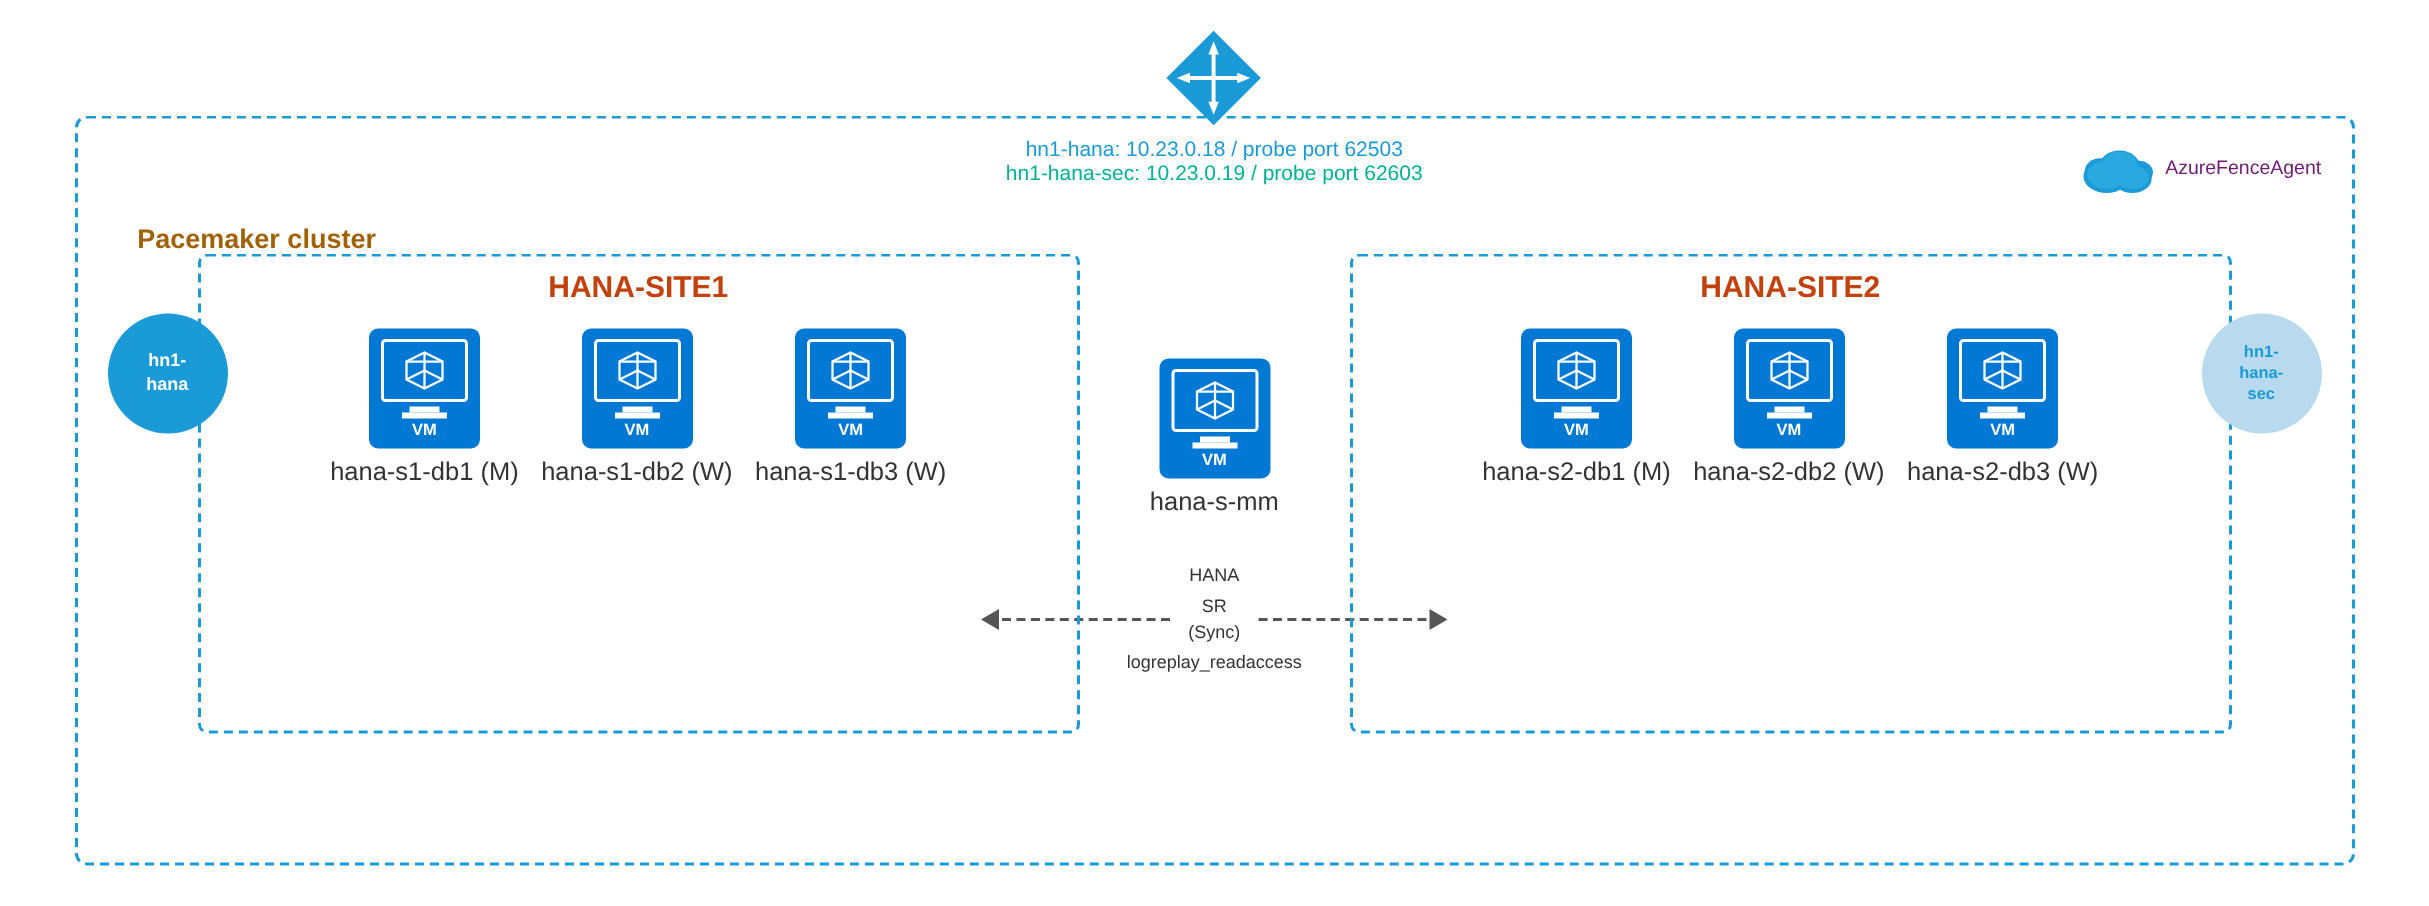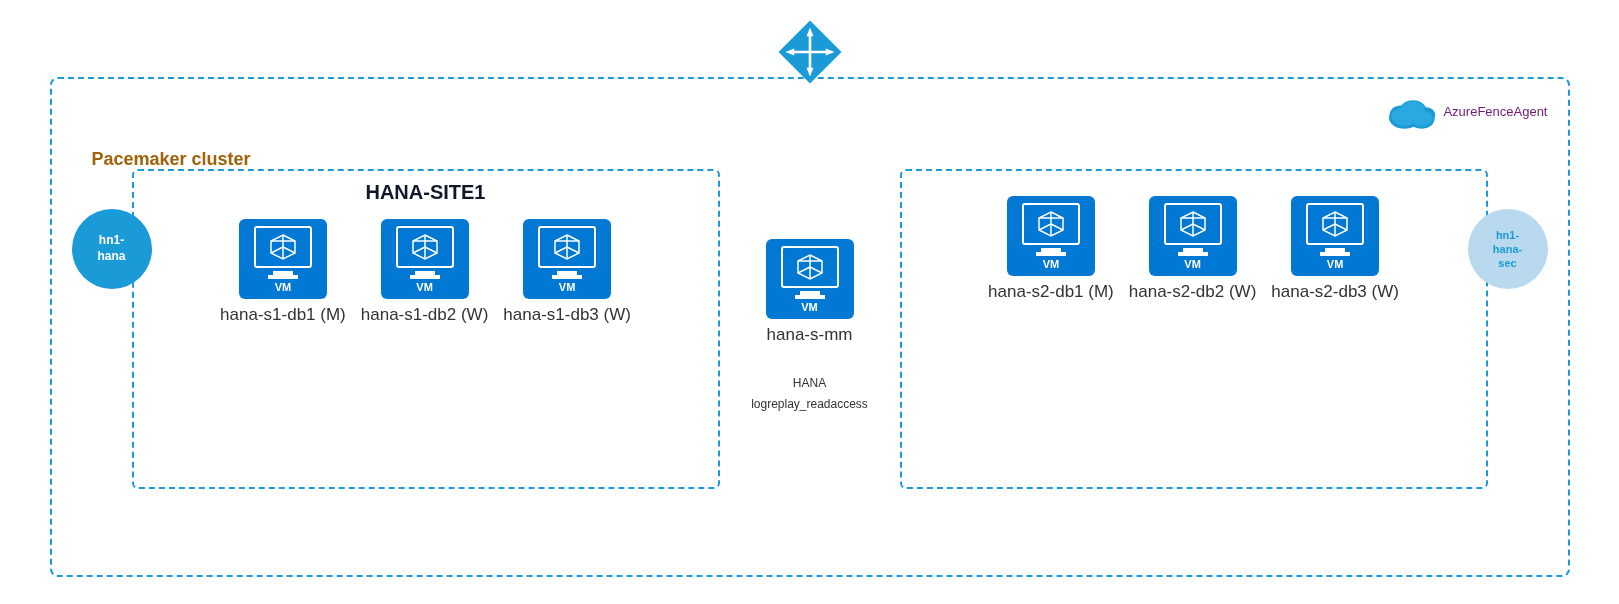--- a/index.html
+++ b/index.html
@@ -83,37 +83,37 @@
       font-size: 13px;
       font-weight: 500;
     }
 
     .cloud-icon {
       width: 60px;
       height: 45px;
     }
 
     .site-title {
-      color: #0f172a;
+      color: #c2410c;
       font-size: 20px;
       font-weight: 700;
       text-align: center;
       margin-bottom: 10px;
     }
 
     
     .vm-card {
       display: flex;
       flex-direction: column;
       align-items: center;
       gap: 6px;
     }
 
     .vm-icon {
-      width: 88px;
+      width: 74px;
       height: 80px;
       background: #0078d4;
       border-radius: 6px;
       display: flex;
       flex-direction: column;
       align-items: center;
       justify-content: center;
       color: white;
     }
 
@@ -220,20 +220,24 @@
     <svg class="lb-diamond" viewBox="0 0 80 80" fill="none" xmlns="http://www.w3.org/2000/svg">
       <polygon points="40,4 76,40 40,76 4,40" fill="#1a9bd7"></polygon>
 
       <line x1="40" y1="18" x2="40" y2="62" stroke="white" stroke-width="3"></line>
       <line x1="18" y1="40" x2="62" y2="40" stroke="white" stroke-width="3"></line>
       <polygon points="40,12 36,22 44,22" fill="white"></polygon>
       <polygon points="40,68 36,58 44,58" fill="white"></polygon>
       <polygon points="12,40 22,36 22,44" fill="white"></polygon>
       <polygon points="68,40 58,36 58,44" fill="white"></polygon>
     </svg>
+    <div class="lb-info">
+      <div class="lb-primary">hn1-hana:  10.23.0.18 / probe port 62503</div>
+      <div class="lb-secondary">hn1-hana-sec:  10.23.0.19 / probe port 62603</div>
+    </div>
   </div>
 
   <div class="pacemaker-cluster">
     <div class="pacemaker-label">Pacemaker cluster</div>
 
     <div class="azure-fence" style="position:absolute;top:10px;right:20px;align-items:center;">
       <svg class="cloud-icon" viewBox="0 0 70 50" fill="none" xmlns="http://www.w3.org/2000/svg">
         <ellipse cx="25" cy="32" rx="18" ry="13" fill="#1a9bd7"></ellipse>
         <ellipse cx="45" cy="34" rx="15" ry="11" fill="#1a9bd7"></ellipse>
         <ellipse cx="35" cy="25" rx="16" ry="13" fill="#1a9bd7"></ellipse>
@@ -330,25 +334,33 @@
             </div>
             <div class="vm-stand"></div>
             <div class="vm-base"></div>
             <div class="vm-label-top">VM</div>
           </div>
           <div class="vm-name">hana-s-mm</div>
         </div>
 
         <div style="margin-top:30px;display:flex;flex-direction:column;align-items:center;gap:4px;">
           <div class="arrow-label">HANA</div>
+          <div style="display:flex;align-items:center;">
+            <div class="arrowhead-left"></div>
+            <div style="border-top:2px dashed #555;width:120px;"></div>
+            <div class="arrow-label" style="padding:0 4px;">SR (Sync)</div>
+            <div style="border-top:2px dashed #555;width:120px;"></div>
+            <div class="arrowhead-right"></div>
+          </div>
           <div class="arrow-label">logreplay_readaccess</div>
         </div>
       </div>
 
       <div style="flex:1;border:2px dashed #1a9bd7;border-radius:6px;padding:10px 15px 15px;position:relative;margin-right:-20px;min-height:320px;">
+        <div class="site-title">HANA-SITE2</div>
         <div style="display:flex;gap:15px;justify-content:center;margin-top:15px;">
 
           <div class="vm-card">
             <div class="vm-icon">
               <div class="vm-screen">
                 <svg class="cube-svg" viewBox="0 0 32 32" fill="none">
                   <polygon points="16,4 28,10 28,22 16,28 4,22 4,10" fill="none" stroke="white" stroke-width="1.5"></polygon>
                   <line x1="16" y1="4" x2="16" y2="28" stroke="white" stroke-width="1.5"></line>
                   <line x1="4" y1="10" x2="28" y2="10" stroke="white" stroke-width="1.5"></line>
                   <line x1="4" y1="22" x2="16" y2="16" stroke="white" stroke-width="1.5"></line>

